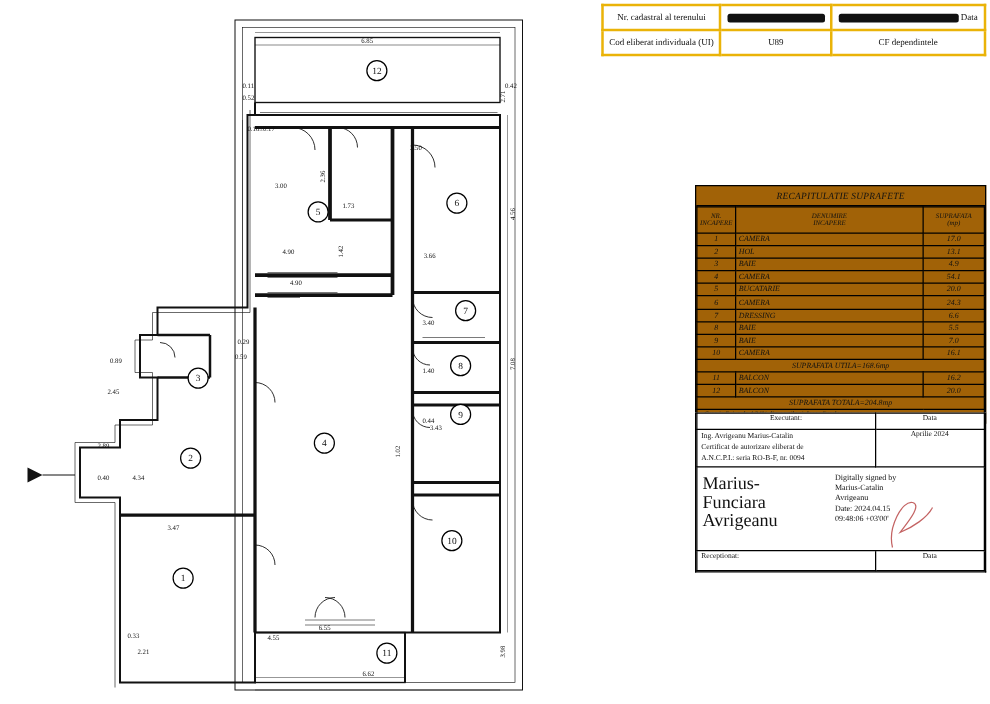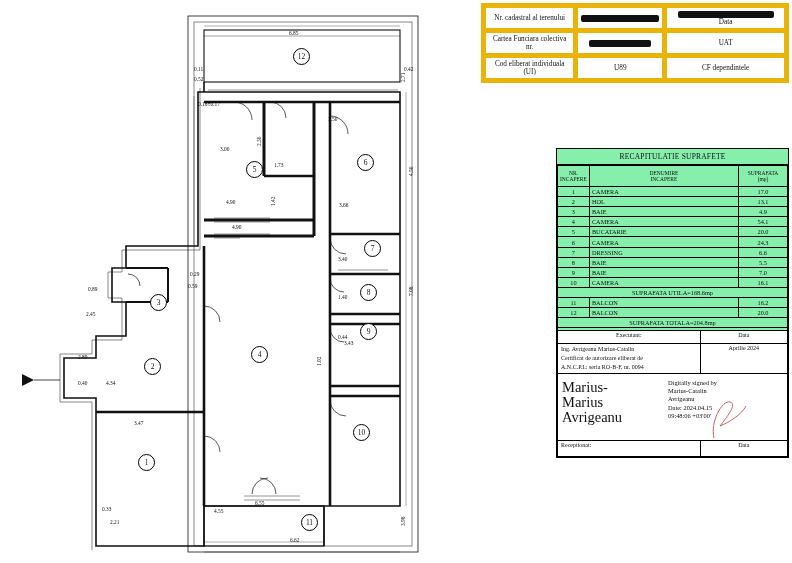--- a/index.html
+++ b/index.html
@@ -12,34 +12,34 @@
     overflow:hidden;
   }
   .page{position:absolute;inset:0;}
 
   
   .top-table{
     position:absolute;left:481px;top:3px;width:308px;
     border-collapse:collapse;font-size:7.2px;
   }
   .top-table td{
-    border:5px solid #eab308;padding:2px 3px;height:14px;vertical-align:middle;
+    border:2px solid #eab308;padding:2px 3px;height:14px;vertical-align:middle;
   }
   .tt-center{text-align:center;}
   .redact{
     display:inline-block;background:#111;height:7px;border-radius:2px;vertical-align:middle;
   }
   .r1{width:78px;}
   .r2{width:96px;}
   .r3{width:62px;}
 
   
   .recap-wrap{
     position:absolute;left:556px;top:148px;width:231px;
-    border:1px solid #000;background:#86efac;
+    border:1px solid #000;background:#a16207;font-style:italic;
   }
   .recap-title{
     text-align:center;font-size:7.5px;padding:3px 0 3px;border-bottom:1px solid #000;
     letter-spacing:.2px;
   }
   table.recap{
     border-collapse:collapse;width:100%;font-size:6.3px;
   }
   table.recap td,table.recap th{
     border:1px solid #000;padding:0 2px;height:9.1px;line-height:9px;font-weight:normal;
@@ -233,25 +233,20 @@
 
   <table class="top-table">
     <tbody>
         <tr>
       <td class="tt-center">Nr. cadastral al terenului</td>
       <td class="tt-center"><span class="redact r1"></span></td>
       <td class="tt-center">
         <span class="redact r2"></span>
         <span>Data</span>
       </td>
-    </tr>
-    <tr>
-      <td class="tt-center">Cartea Funciara colectiva nr.</td>
-      <td class="tt-center"><span class="redact r3"></span></td>
-      <td class="tt-center">UAT</td>
     </tr>
     <tr>
       <td class="tt-center">Cod eliberat individuala (UI)</td>
       <td class="tt-center">U89</td>
       <td class="tt-center">CF dependintele</td>
     </tr>
   </tbody>
     </table>
 
   <div class="recap-wrap">
@@ -359,21 +354,21 @@
           <div>Ing. Avrigeanu Marius-Catalin</div>
           <div>Certificat de autorizare eliberat de</div>
           <div>A.N.C.P.I.: seria RO-B-F, nr. 0094</div>
         </td>
         <td class="sig-right">Aprilie 2024</td>
       </tr>
       <tr>
         <td class="sig-cell" colspan="2">
           <div class="sig-name">
             <div>Marius-</div>
-            <div>Marius</div>
+            <div>Funciara</div>
             <div>Avrigeanu</div>
           </div>
           <div class="sig-meta">
             <div>Digitally signed by</div>
             <div>Marius-Catalin</div>
             <div>Avrigeanu</div>
             <div>Date: 2024.04.15</div>
             <div>09:48:06 +03'00'</div>
           </div>
           <svg class="sig-flourish" viewBox="0 0 40 44">

